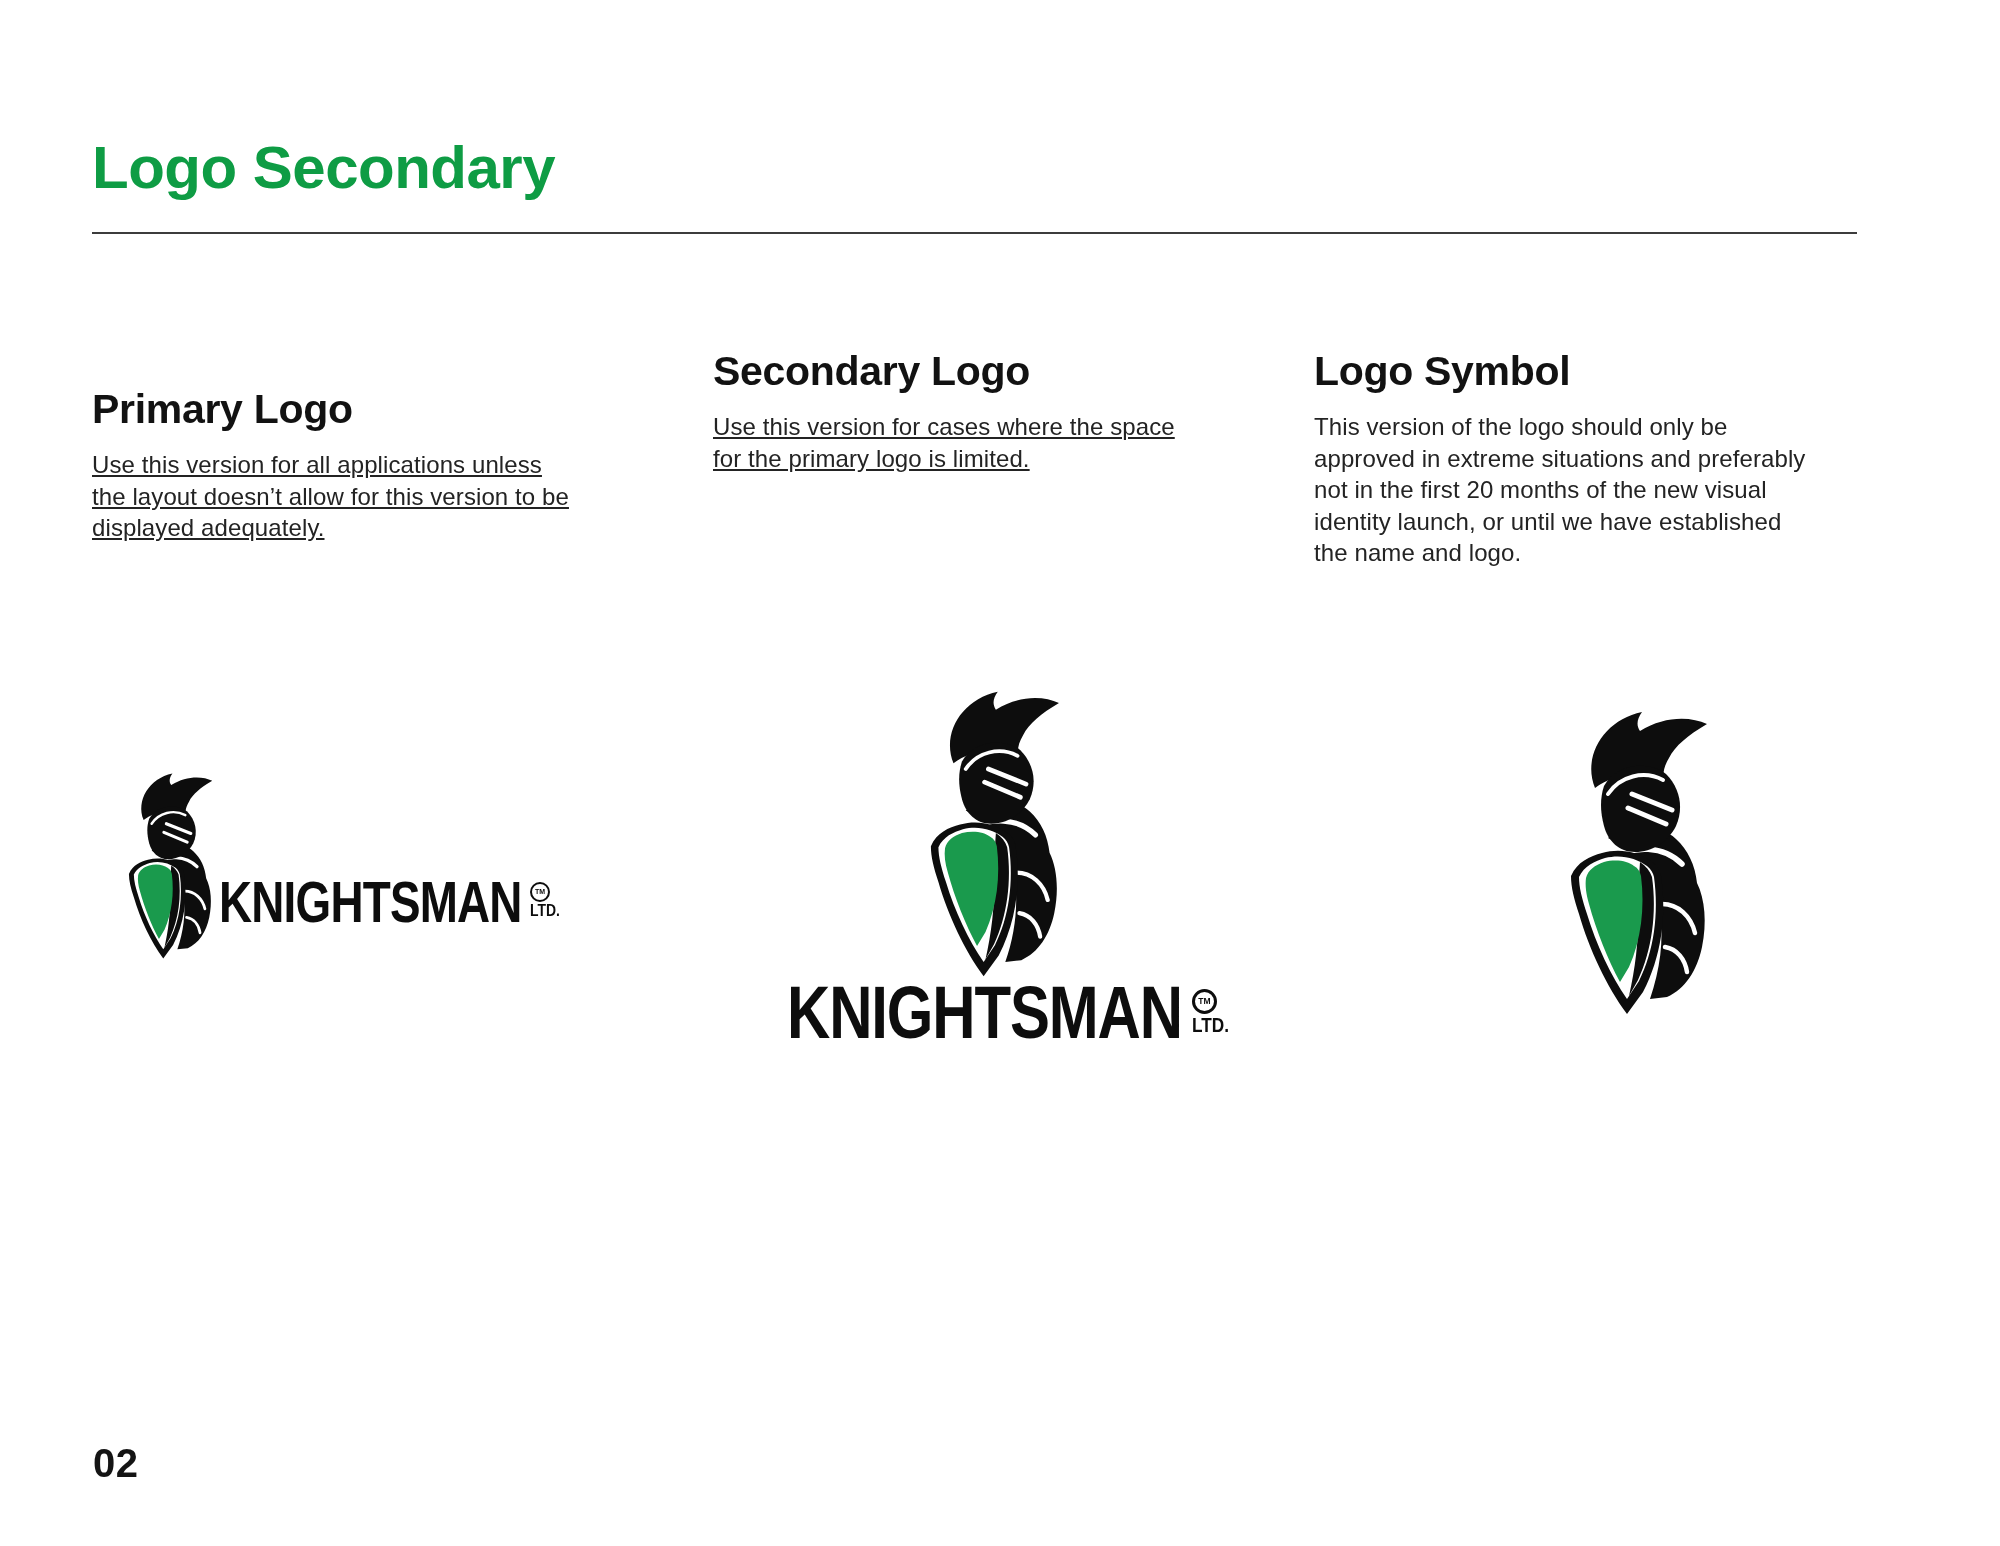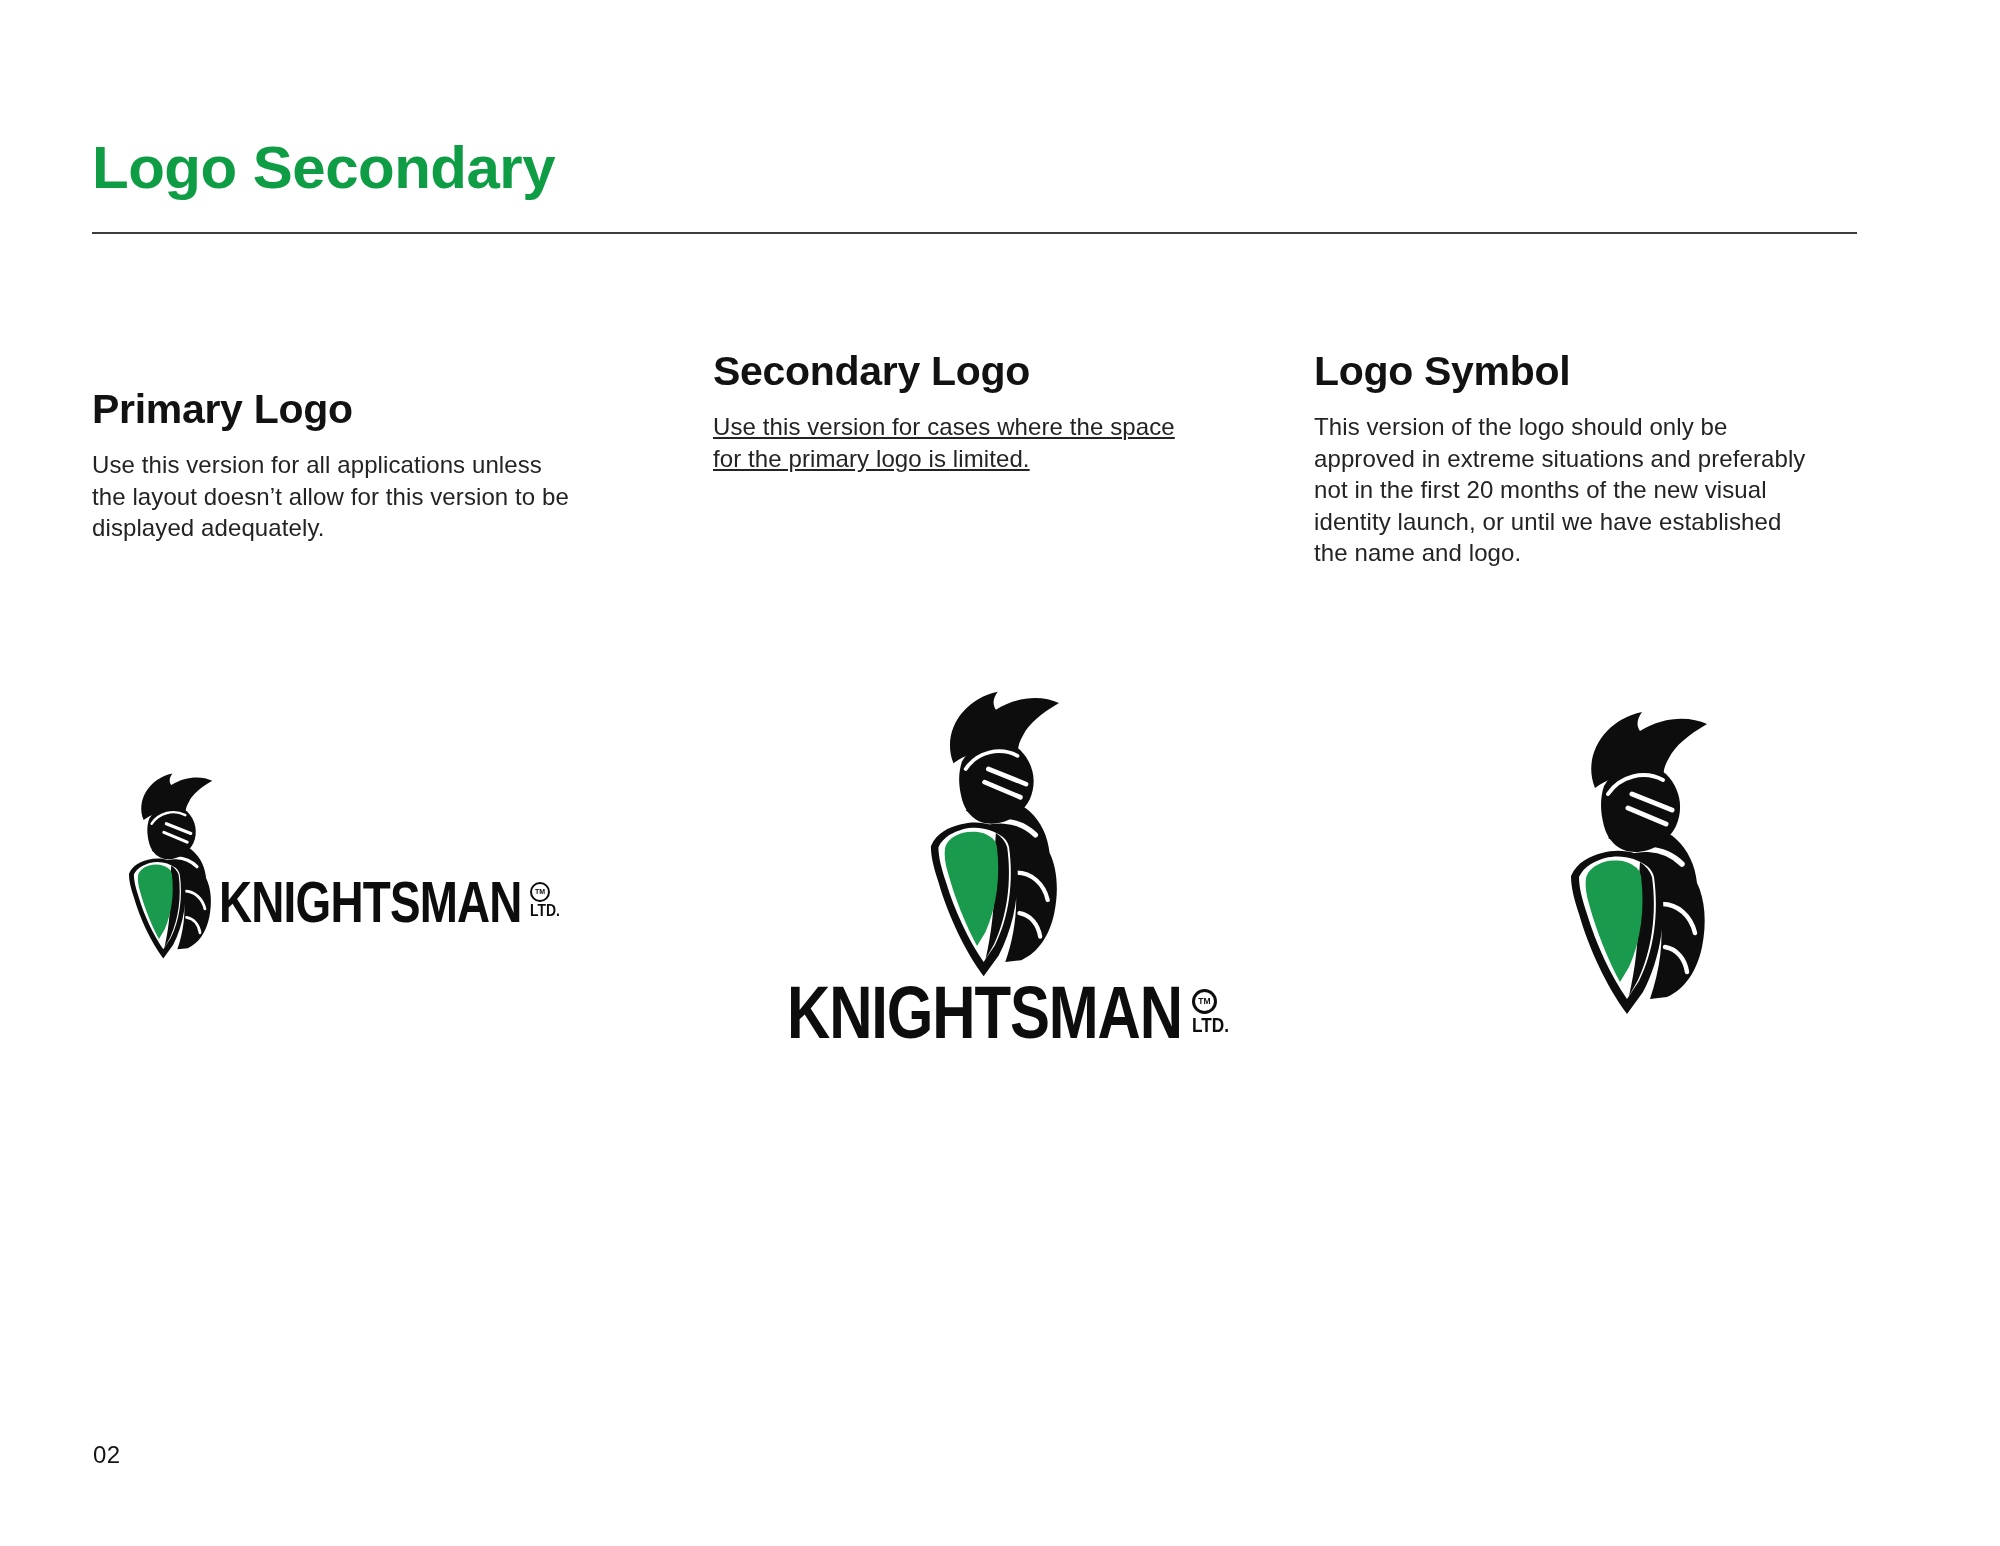--- a/index.html
+++ b/index.html
@@ -35,21 +35,21 @@
     font-size:41px;font-weight:700;line-height:1;
     letter-spacing:-0.3px;
     color:#121212;
   }
   .col-body{
     top:411px;
     font-size:24px;font-weight:400;line-height:31.5px;
     letter-spacing:0.1px;
     color:var(--text);
   }
-  .c1{left:92px;margin-top:38px;}  .c1.col-body{width:482px;}
+  .c1{left:92px;margin-top:38px;}  .c1.col-body{width:482px;text-decoration:underline;}
   .c2{left:713px;} .c2.col-body{width:478px;text-decoration:underline;}
   .c3{left:1314px;}.c3.col-body{width:505px;}
 
   .knight-svg{display:block;}
   .k-black{fill:var(--black);}
   .k-white{fill:#ffffff;}
   .k-wline{stroke:#ffffff;fill:none;stroke-linecap:round;}
   .shield-green{fill:var(--green);}
 
   .wordmark{
@@ -80,21 +80,21 @@
   .tm-stack.secondary .tm-badge{width:25px;height:25px;border-width:3px;font-size:8.5px;}
   .ltd-label{
     font-weight:700;color:var(--black);line-height:1;
     transform:scaleX(0.82);transform-origin:left bottom;white-space:nowrap;
   }
   .tm-stack.primary .ltd-label{font-size:17px;}
   .tm-stack.secondary .ltd-label{font-size:21px;}
 
   .page-number{
     left:93px;top:1443px;
-    font-size:24px;font-weight:400;line-height:1;
+    font-size:40px;font-weight:700;line-height:1;
     color:#141414;letter-spacing:0.5px;
   }
 </style>
 </head>
 <body>
 
 <svg width="0" height="0" style="position:absolute" aria-hidden="true">
   <defs>
     <g id="knight">
 

